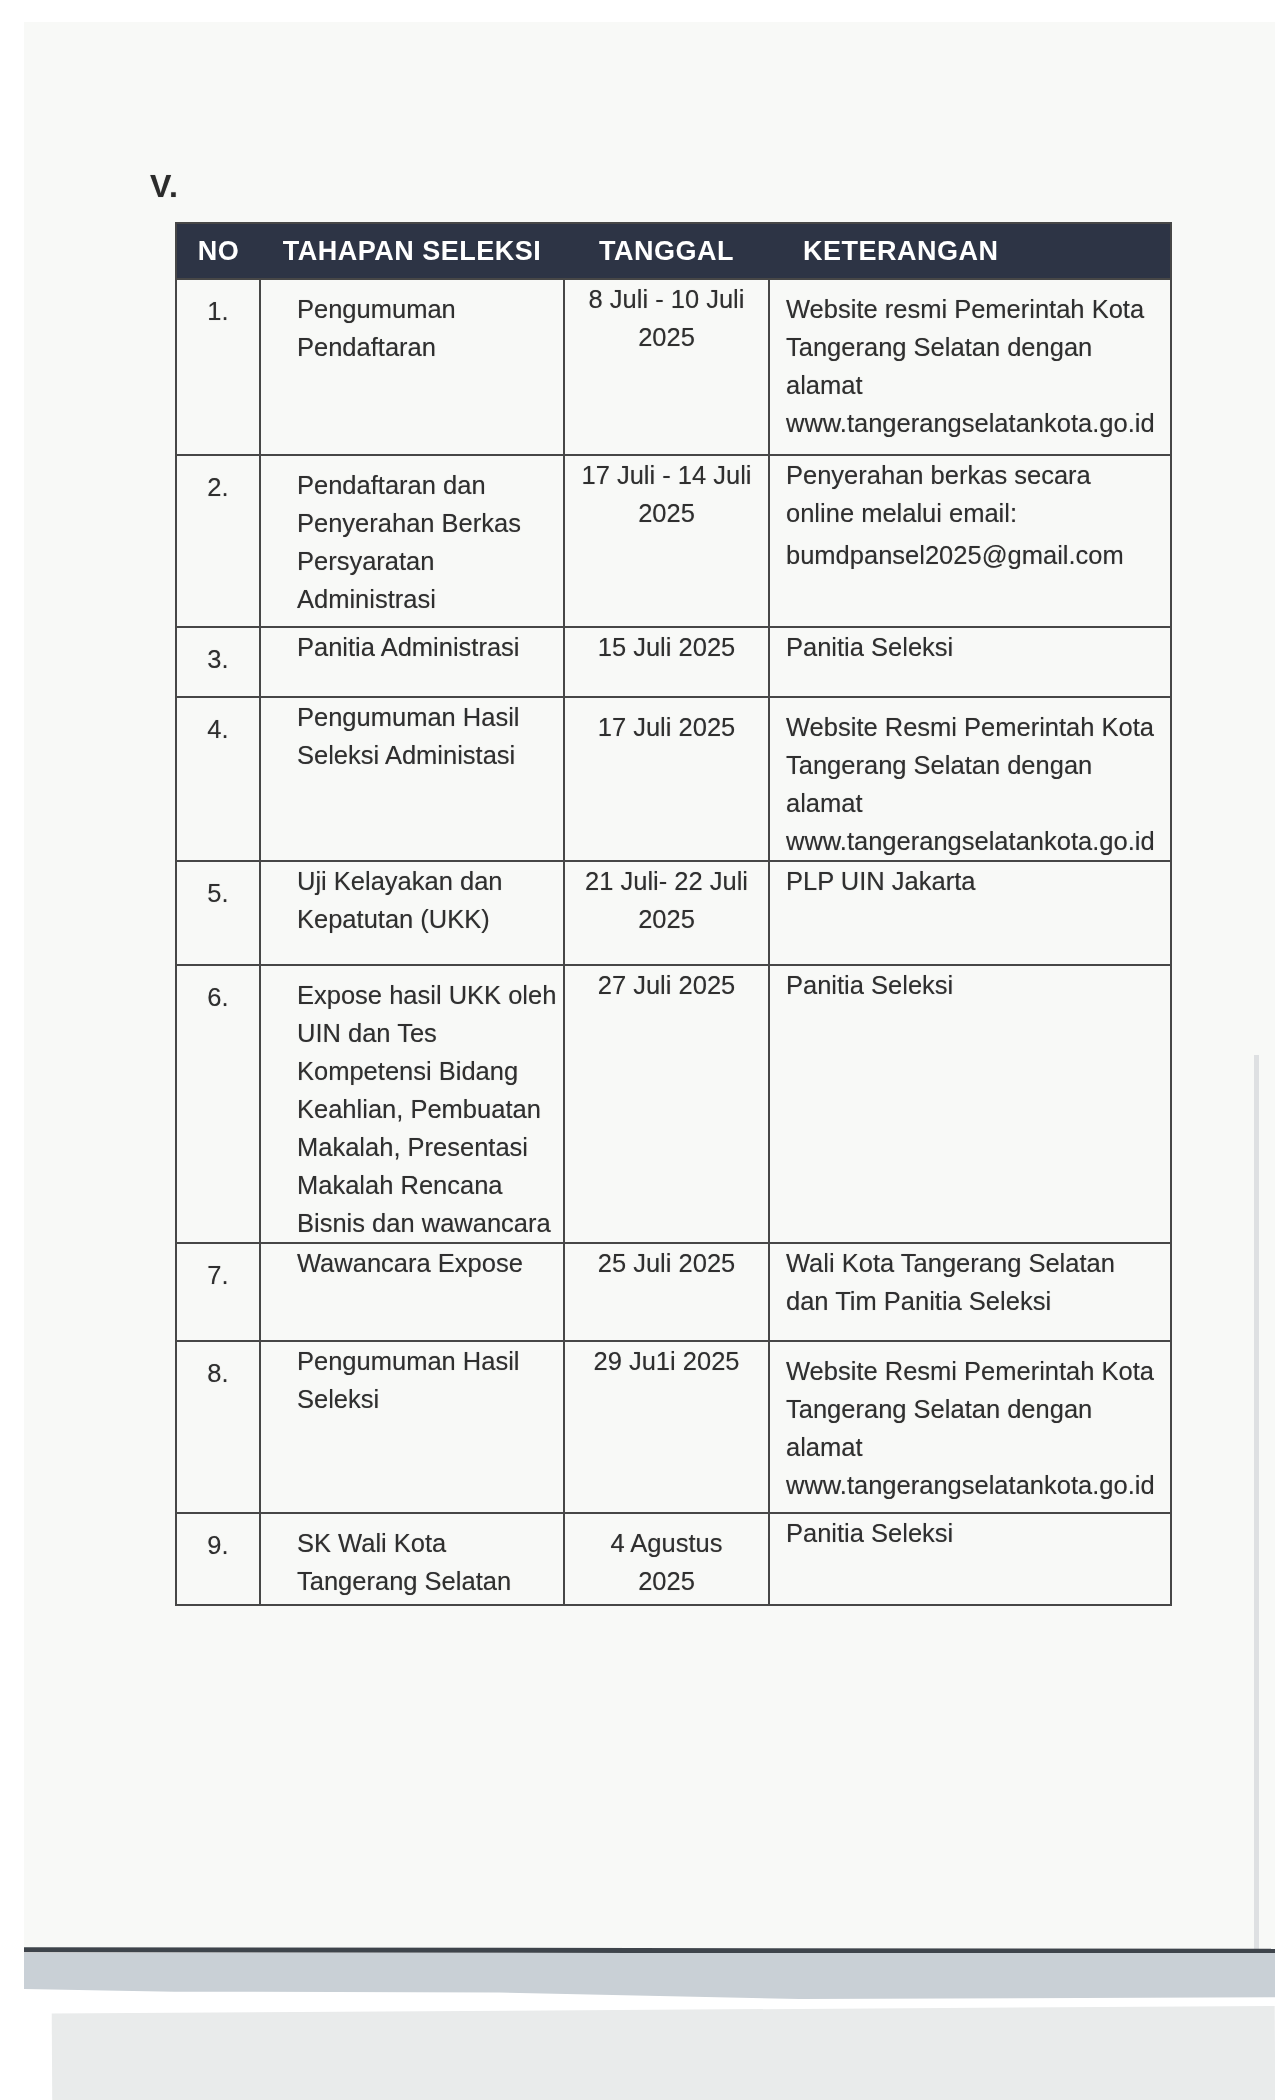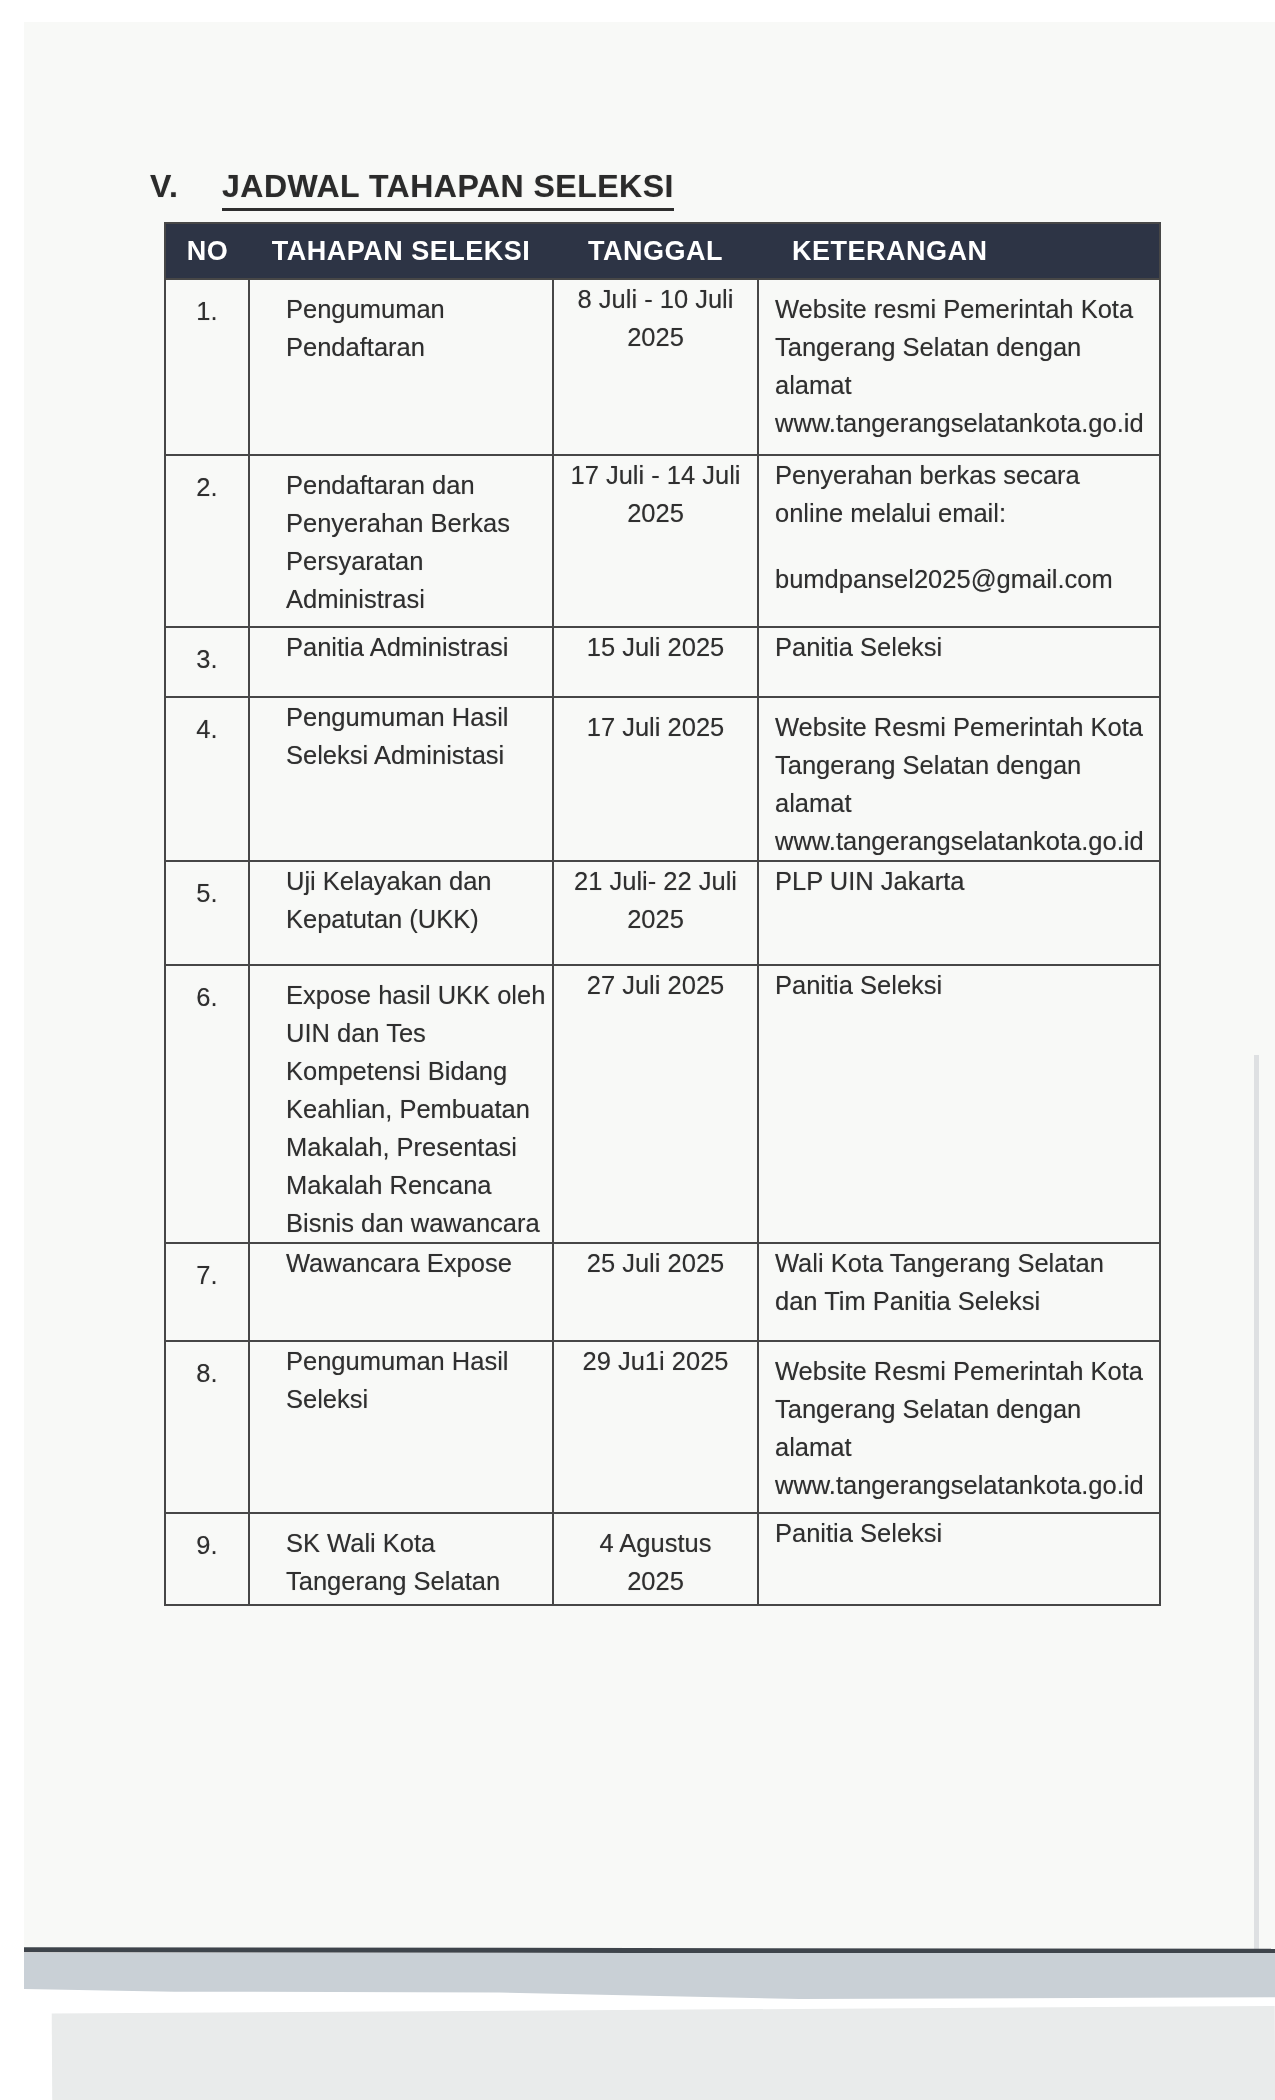--- a/index.html
+++ b/index.html
@@ -39,21 +39,21 @@
     text-shadow:0 0 1px rgba(40,40,40,.35);
   }
   .heading .numeral{width:72px;}
   .heading .title{
     border-bottom:3px solid #2e2e2e;
     padding-bottom:3px;
   }
 
   
   table.schedule{
-    position:absolute; left:164px; top:222px;
+    position:absolute; left:175px; top:222px;
     width:995px;
     border-collapse:collapse; table-layout:fixed;
     font-size:25.5px;
     color:var(--body-text);
     text-shadow:0 0 .8px rgba(50,50,50,.45);
   }
   table.schedule thead tr{height:56px;}
   table.schedule th{
     background:var(--header-bg);
     color:var(--header-text);
@@ -70,21 +70,21 @@
     border:2px solid var(--border);
     vertical-align:top;
     padding:0;
   }
   .cell{
     display:flex; flex-direction:column; height:100%;
     line-height:38px;
   }
   .cell.v-top{justify-content:flex-start; padding-top:10px;}
   .cell.v-middle{justify-content:center;}
-  .para + .para{margin-top:28px;}
+  .para + .para{margin-top:4px;}
   .line{white-space:nowrap;}
   td.c-no .cell{align-items:center; padding-top:12px;}
   td.c-tahapan .cell{padding-left:36px; padding-right:4px;}
   td.c-tanggal .cell{text-align:center;}
   td.c-keterangan .cell{padding-left:16px; padding-right:0;}
 
   
   .edge-line{
     position:absolute; left:24px; right:0; top:1948px; height:5px;
     background:var(--edge-line);
@@ -103,21 +103,20 @@
   }
 </style>
 </head>
 <body>
 
 <div class="page"></div>
 <div class="scan-right-streak"></div>
 
 <header class="heading">
   <span class="numeral">V.</span>
-  <span class="title">JADWAL TAHAPAN SELEKSI</span>
 </header>
 
 <table class="schedule">
   <colgroup>
     <col style="width:84px">
     <col style="width:304px">
     <col style="width:205px">
     <col style="width:402px">
   </colgroup>
   <thead>

